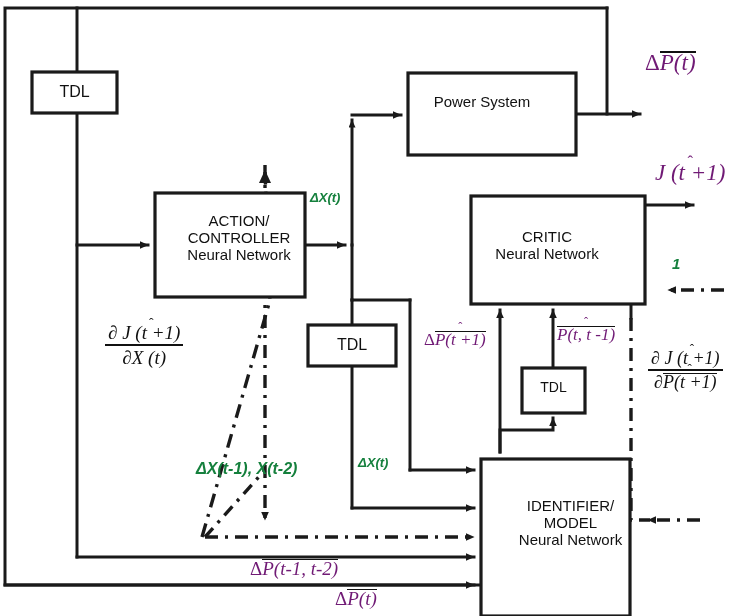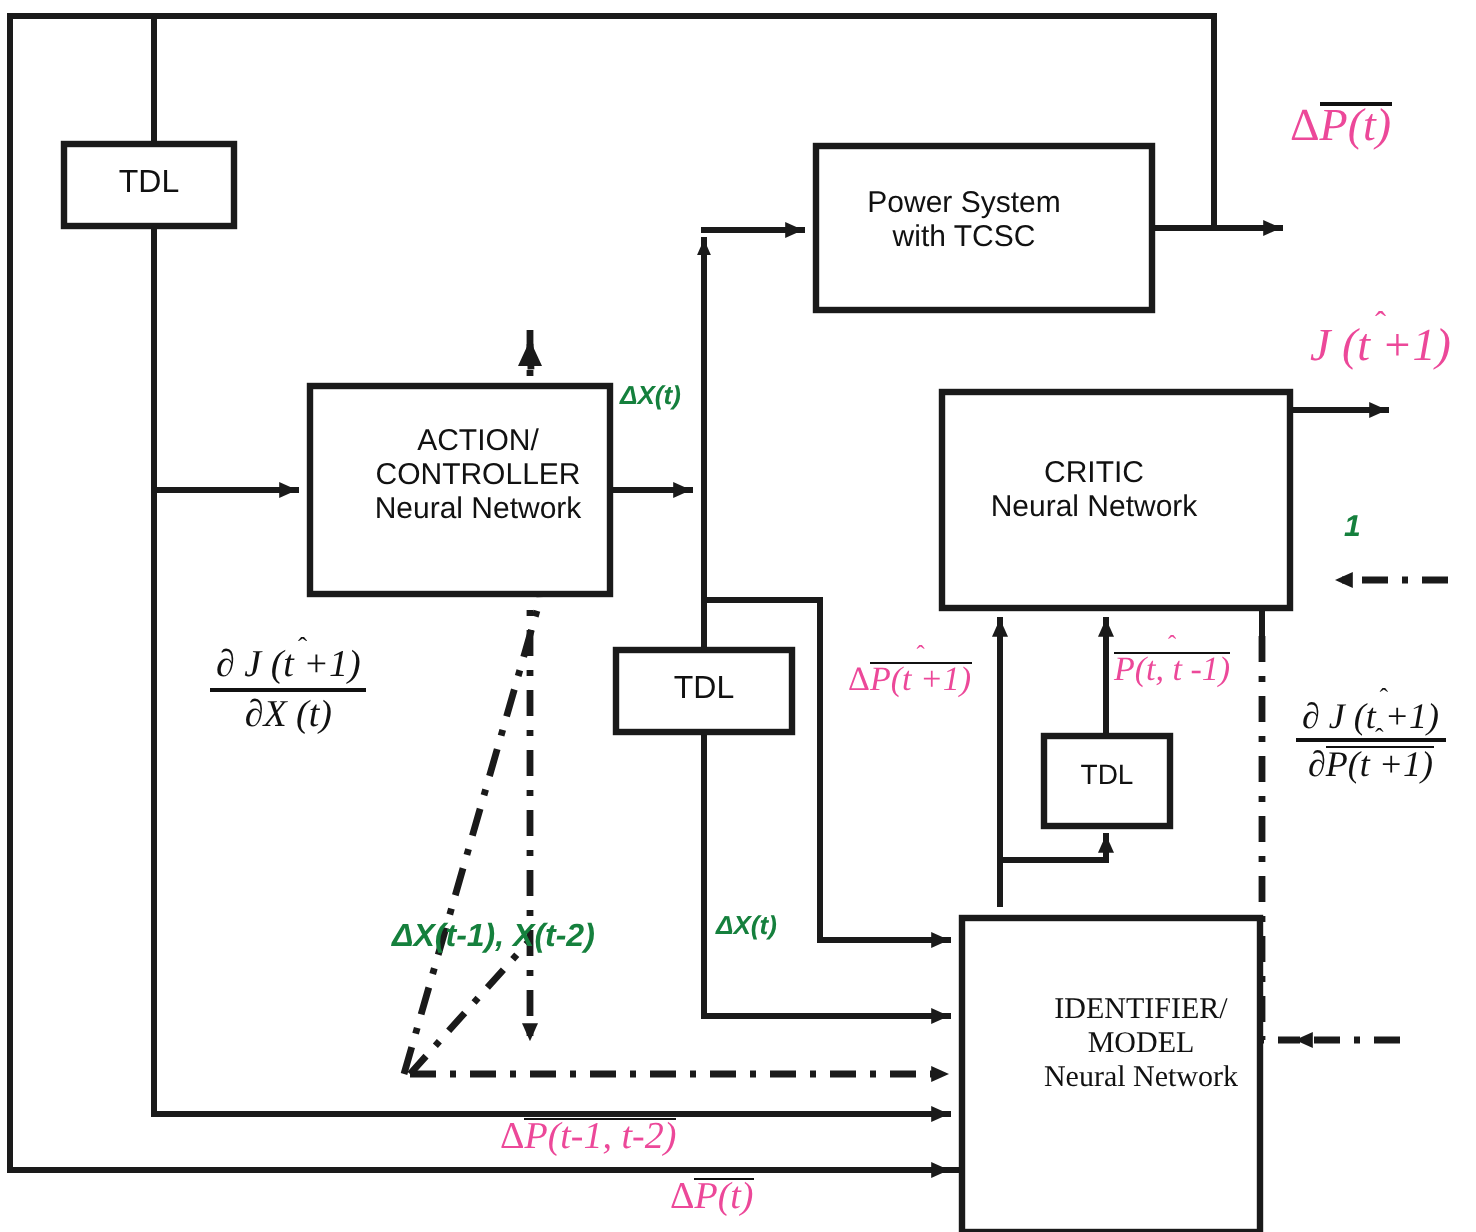--- a/index.html
+++ b/index.html
@@ -5,21 +5,21 @@
   html,body{margin:0;padding:0;background:#ffffff;}
   body{width:738px;height:616px;overflow:hidden;
        font-family:"Liberation Sans",sans-serif;}
   #stage{position:relative;width:738px;height:616px;background:#fff;}
   svg{position:absolute;left:0;top:0;}
   .lbl{position:absolute;color:#111;white-space:nowrap;}
   .blocktext{position:absolute;text-align:center;color:#111;
              font-family:"Liberation Sans",sans-serif;line-height:1.14;}
   .tdl{font-size:16px;}
   .bname{font-size:15px;}
-  .mth{font-family:"Liberation Serif",serif;font-style:italic;color:#ec4899;}
+  .mth{font-family:"Liberation Serif",serif;font-style:italic;color:#701a75;}
   .sig{font-family:"Liberation Sans",sans-serif;font-style:italic;font-weight:bold;
        font-size:13px;color:#15803d;}
   .ovr{display:inline-block;position:relative;}
   .ovr>.bar{position:absolute;left:0;right:0;top:0.04em;height:1.6px;background:#111;}
   .hatwrap{display:inline-block;position:relative;}
   .hatwrap>.hat{position:absolute;left:50%;transform:translateX(-50%);
                 top:-0.46em;font-size:0.72em;font-style:normal;}
   .frac{position:absolute;text-align:center;font-family:"Liberation Serif",serif;
         font-style:italic;color:#111;line-height:1.12;}
   .frac .num{padding:0 3px;}
@@ -112,37 +112,36 @@
   </div>
 
   <div class="blocktext bname" style="left:155px;top:212px;width:168px;">
     <div>ACTION/</div>
     <div>CONTROLLER</div>
     <div>Neural Network</div>
   </div>
 
   <div class="blocktext bname" style="left:408px;top:93px;width:148px;">
     <div>Power  System</div>
-    <div>with TCSC</div>
   </div>
 
   <div class="blocktext bname" style="left:471px;top:228px;width:152px;">
     <div>CRITIC</div>
     <div>Neural Network</div>
   </div>
 
   <div class="blocktext tdl" style="left:308px;top:336px;width:88px;">
     <span>TDL</span>
   </div>
 
   <div class="blocktext tdl" style="left:522px;top:380px;width:63px;font-size:14px;">
     <span>TDL</span>
   </div>
 
-  <div class="blocktext bname" style="left:481px;top:497px;width:179px;font-family:Liberation Serif, serif;">
+  <div class="blocktext bname" style="left:481px;top:497px;width:179px;">
     <div>IDENTIFIER/</div>
     <div>MODEL</div>
     <div>Neural Network</div>
   </div>
 
   <div class="lbl sig" style="left:310px;top:190px;">
     <span>Δ</span><span>X(t)</span>
   </div>
 
   <div class="lbl sig" style="left:358px;top:455px;">

